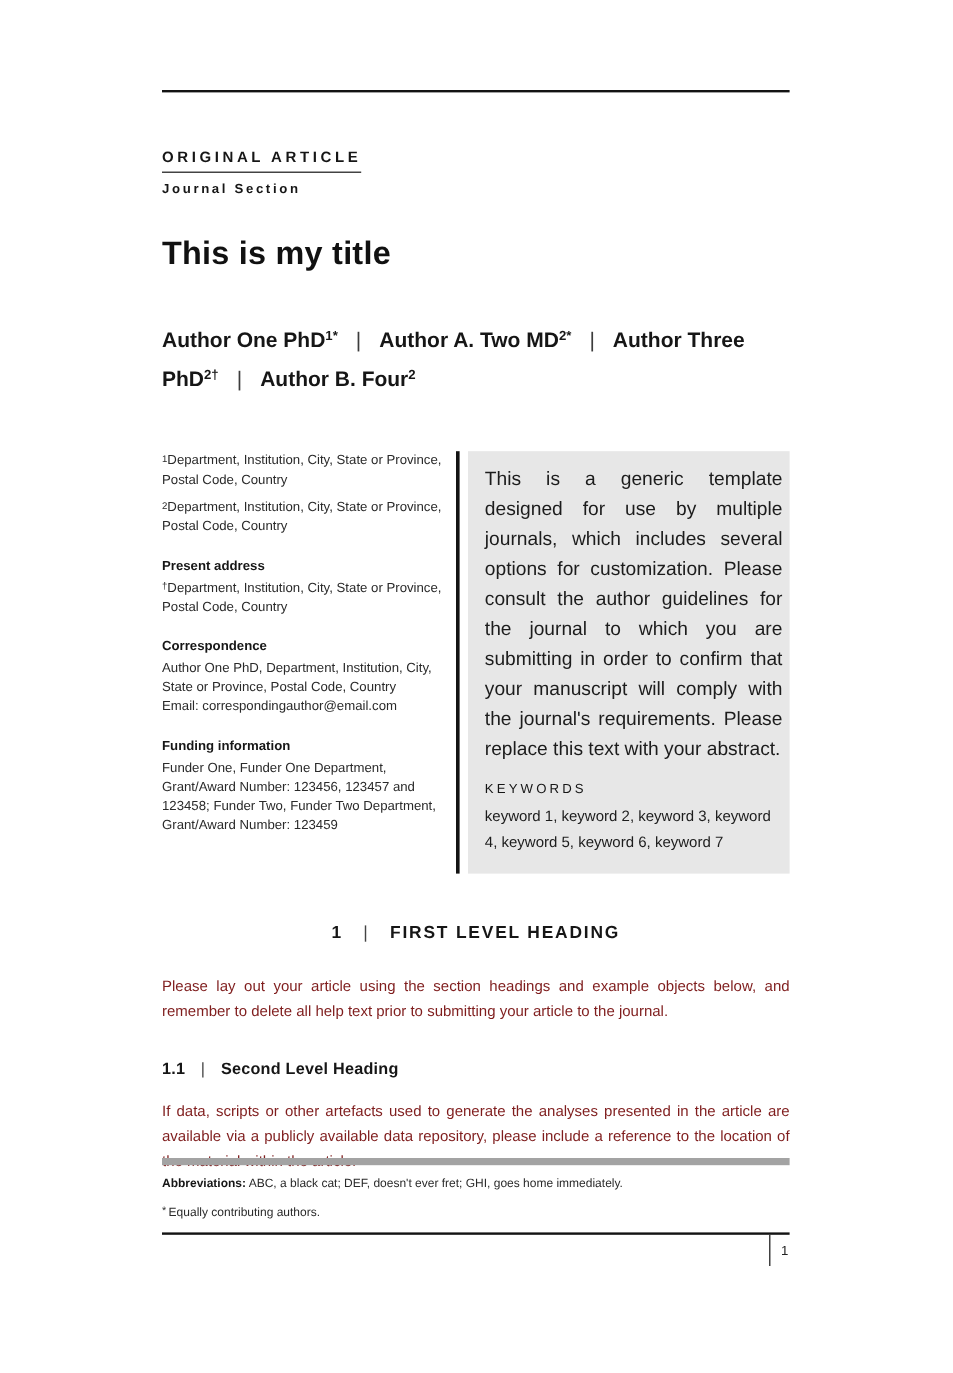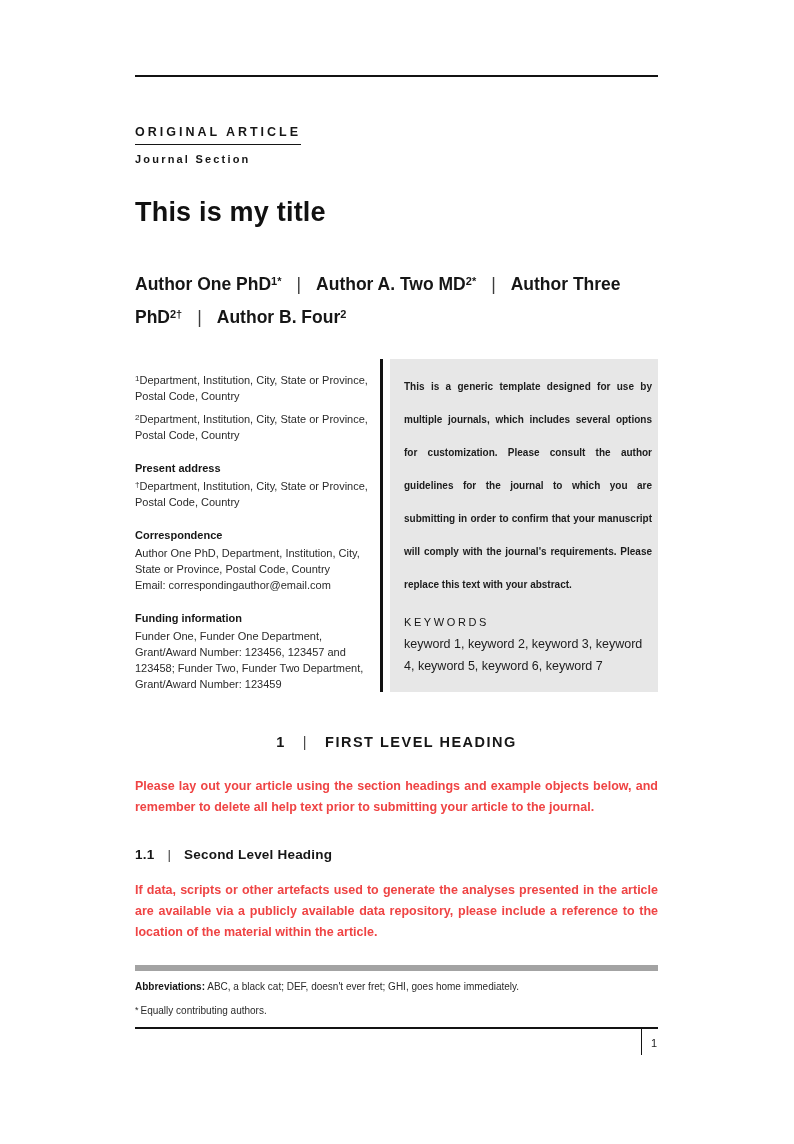--- a/index.html
+++ b/index.html
@@ -36,57 +36,55 @@
   }
 
   .authors {
     margin-top:39px; width:512px;
     font-size:17.5px; font-weight:bold; color:#161616;
     line-height:33px;
   }
   .authors sup { font-size:11px; vertical-align:top; position:relative; top:-3px; font-weight:bold; }
   .authors .sep { font-weight:normal; color:#3c3c3c; margin:0 15px; }
 
-  .twocol { margin-top:25px; display:flex; align-items:flex-end; }
+  .twocol { margin-top:43px; display:flex; align-items:flex-start; }
   .leftcol { width:236px; flex:0 0 236px; font-size:11px; line-height:16px; color:#2a2a2a; }
   .leftcol sup { font-size:8px; vertical-align:top; position:relative; top:-1px; }
   .aff { margin-bottom:7px; }
   .block { margin-top:17px; }
   .block-head { font-weight:bold; color:#161616; margin-bottom:2px; font-size:11px; }
 
   .abstract-bar { flex:0 0 3px; width:3px; background:#131313; align-self:stretch; margin-left:9px; }
   .abstract-box {
     flex:1; margin-left:7px; background:#e7e7e7;
     padding:11px 6px 15px 14px; box-sizing:border-box;
   }
   .abstract-text {
-    margin:0; font-size:10px; line-height:33px; color:#1c1c1c;
+    margin:0; font-size:16px; line-height:25px; color:#1c1c1c;
     text-align:justify;
-    font-weight:bold;
   }
   .kw-head { margin-top:15px; font-size:11px; font-weight:normal; letter-spacing:2.6px; color:#161616; }
   .kw-list { margin:6px 0 0 0; font-size:12.5px; line-height:21.5px; color:#1c1c1c; }
   .kw-list .italic { }
 
   .h-sec1 {
     margin:42px 0 0 0;
     font-size:14.5px; font-weight:bold; letter-spacing:1.5px; color:#161616;text-align:center;
   }
   .h-sec1 .pipe, .h-sec2 .pipe { font-weight:normal; color:#444; }
   .h-sec1 .pipe { margin:0 17px; }
   .h-sec2 {
     margin:29px 0 0 0;
     font-size:13.5px; font-weight:bold; letter-spacing:0.2px; color:#161616;
   }
   .h-sec2 .pipe { margin:0 13px; }
   .body-par {
     margin:26px 0 0 0;
-    font-size:12.5px; line-height:21px; color:#ef4444;
+    font-size:12.5px; line-height:21px; color:#7f1d1d;
     text-align:justify;
-    font-weight:bold;
   }
   .body-par.second { margin-top:18px; }
 
   .footnotes {
     position:absolute; left:65px; right:66px; top:965px;
     border-top:6px solid #a3a3a3;
     font-size:10px; color:#2a2a2a; line-height:13px;
   }
   .fn-abbrev { margin-top:9px; }
   .fn-abbrev b { color:#161616; }

